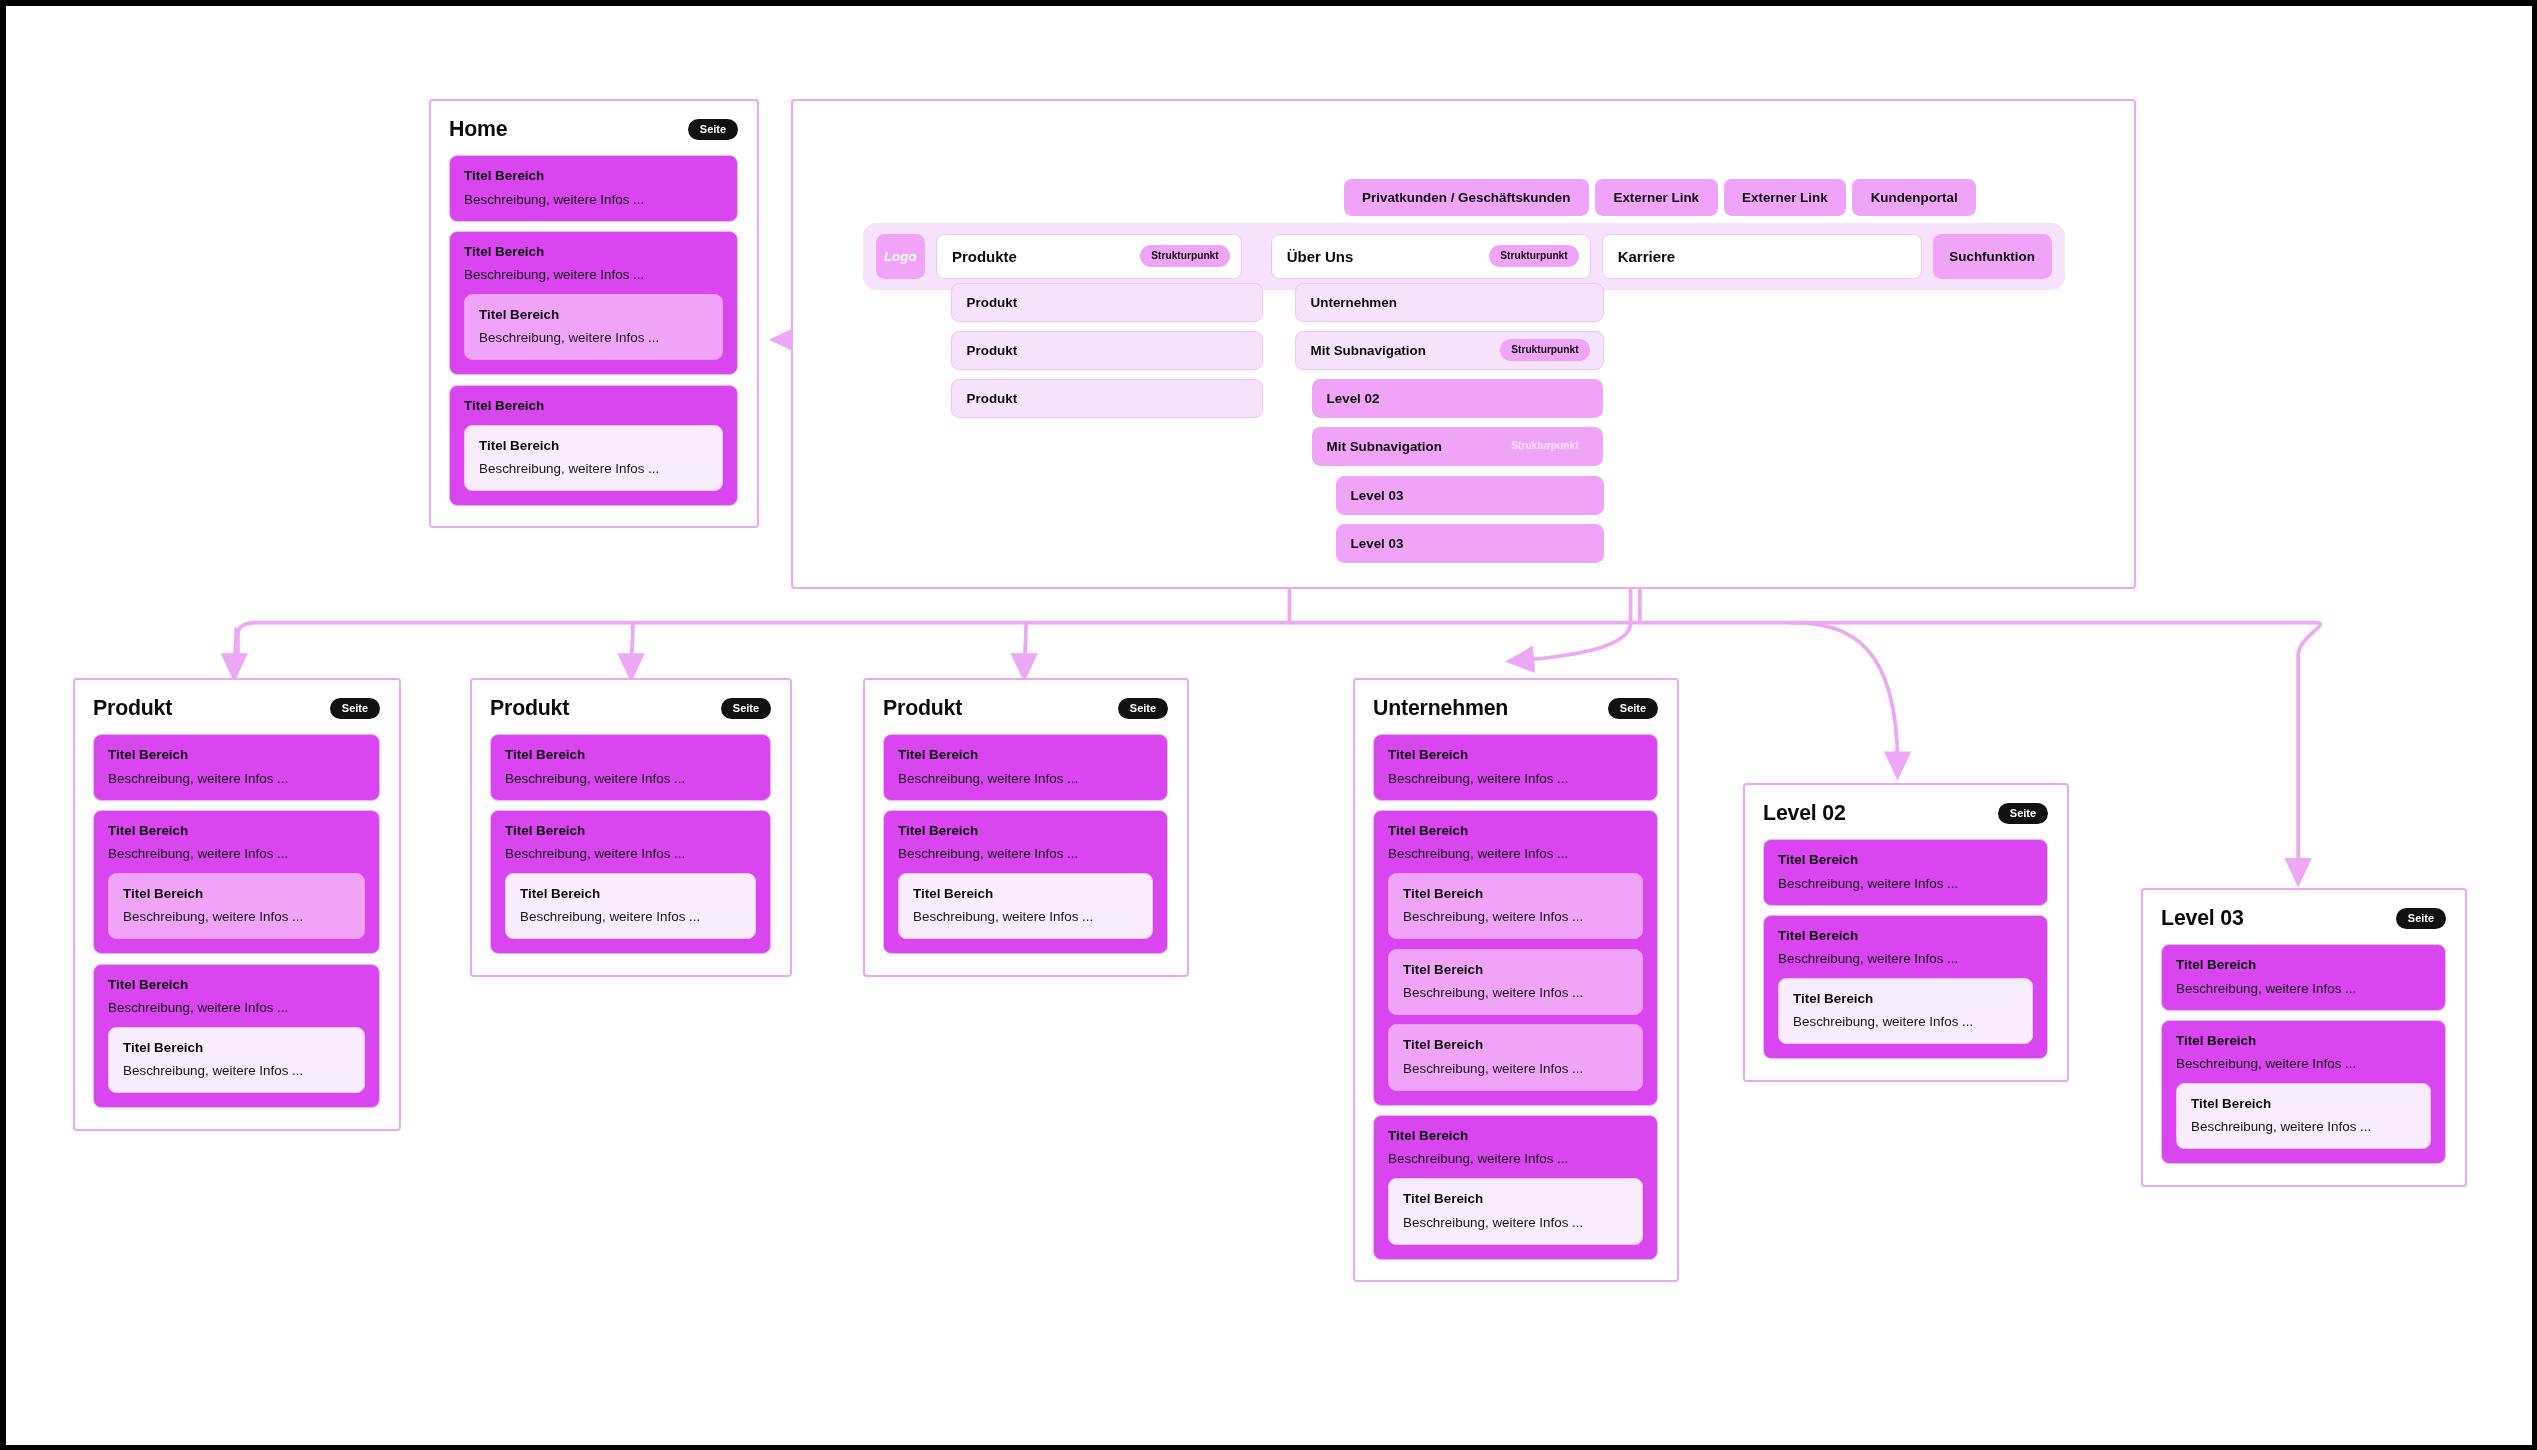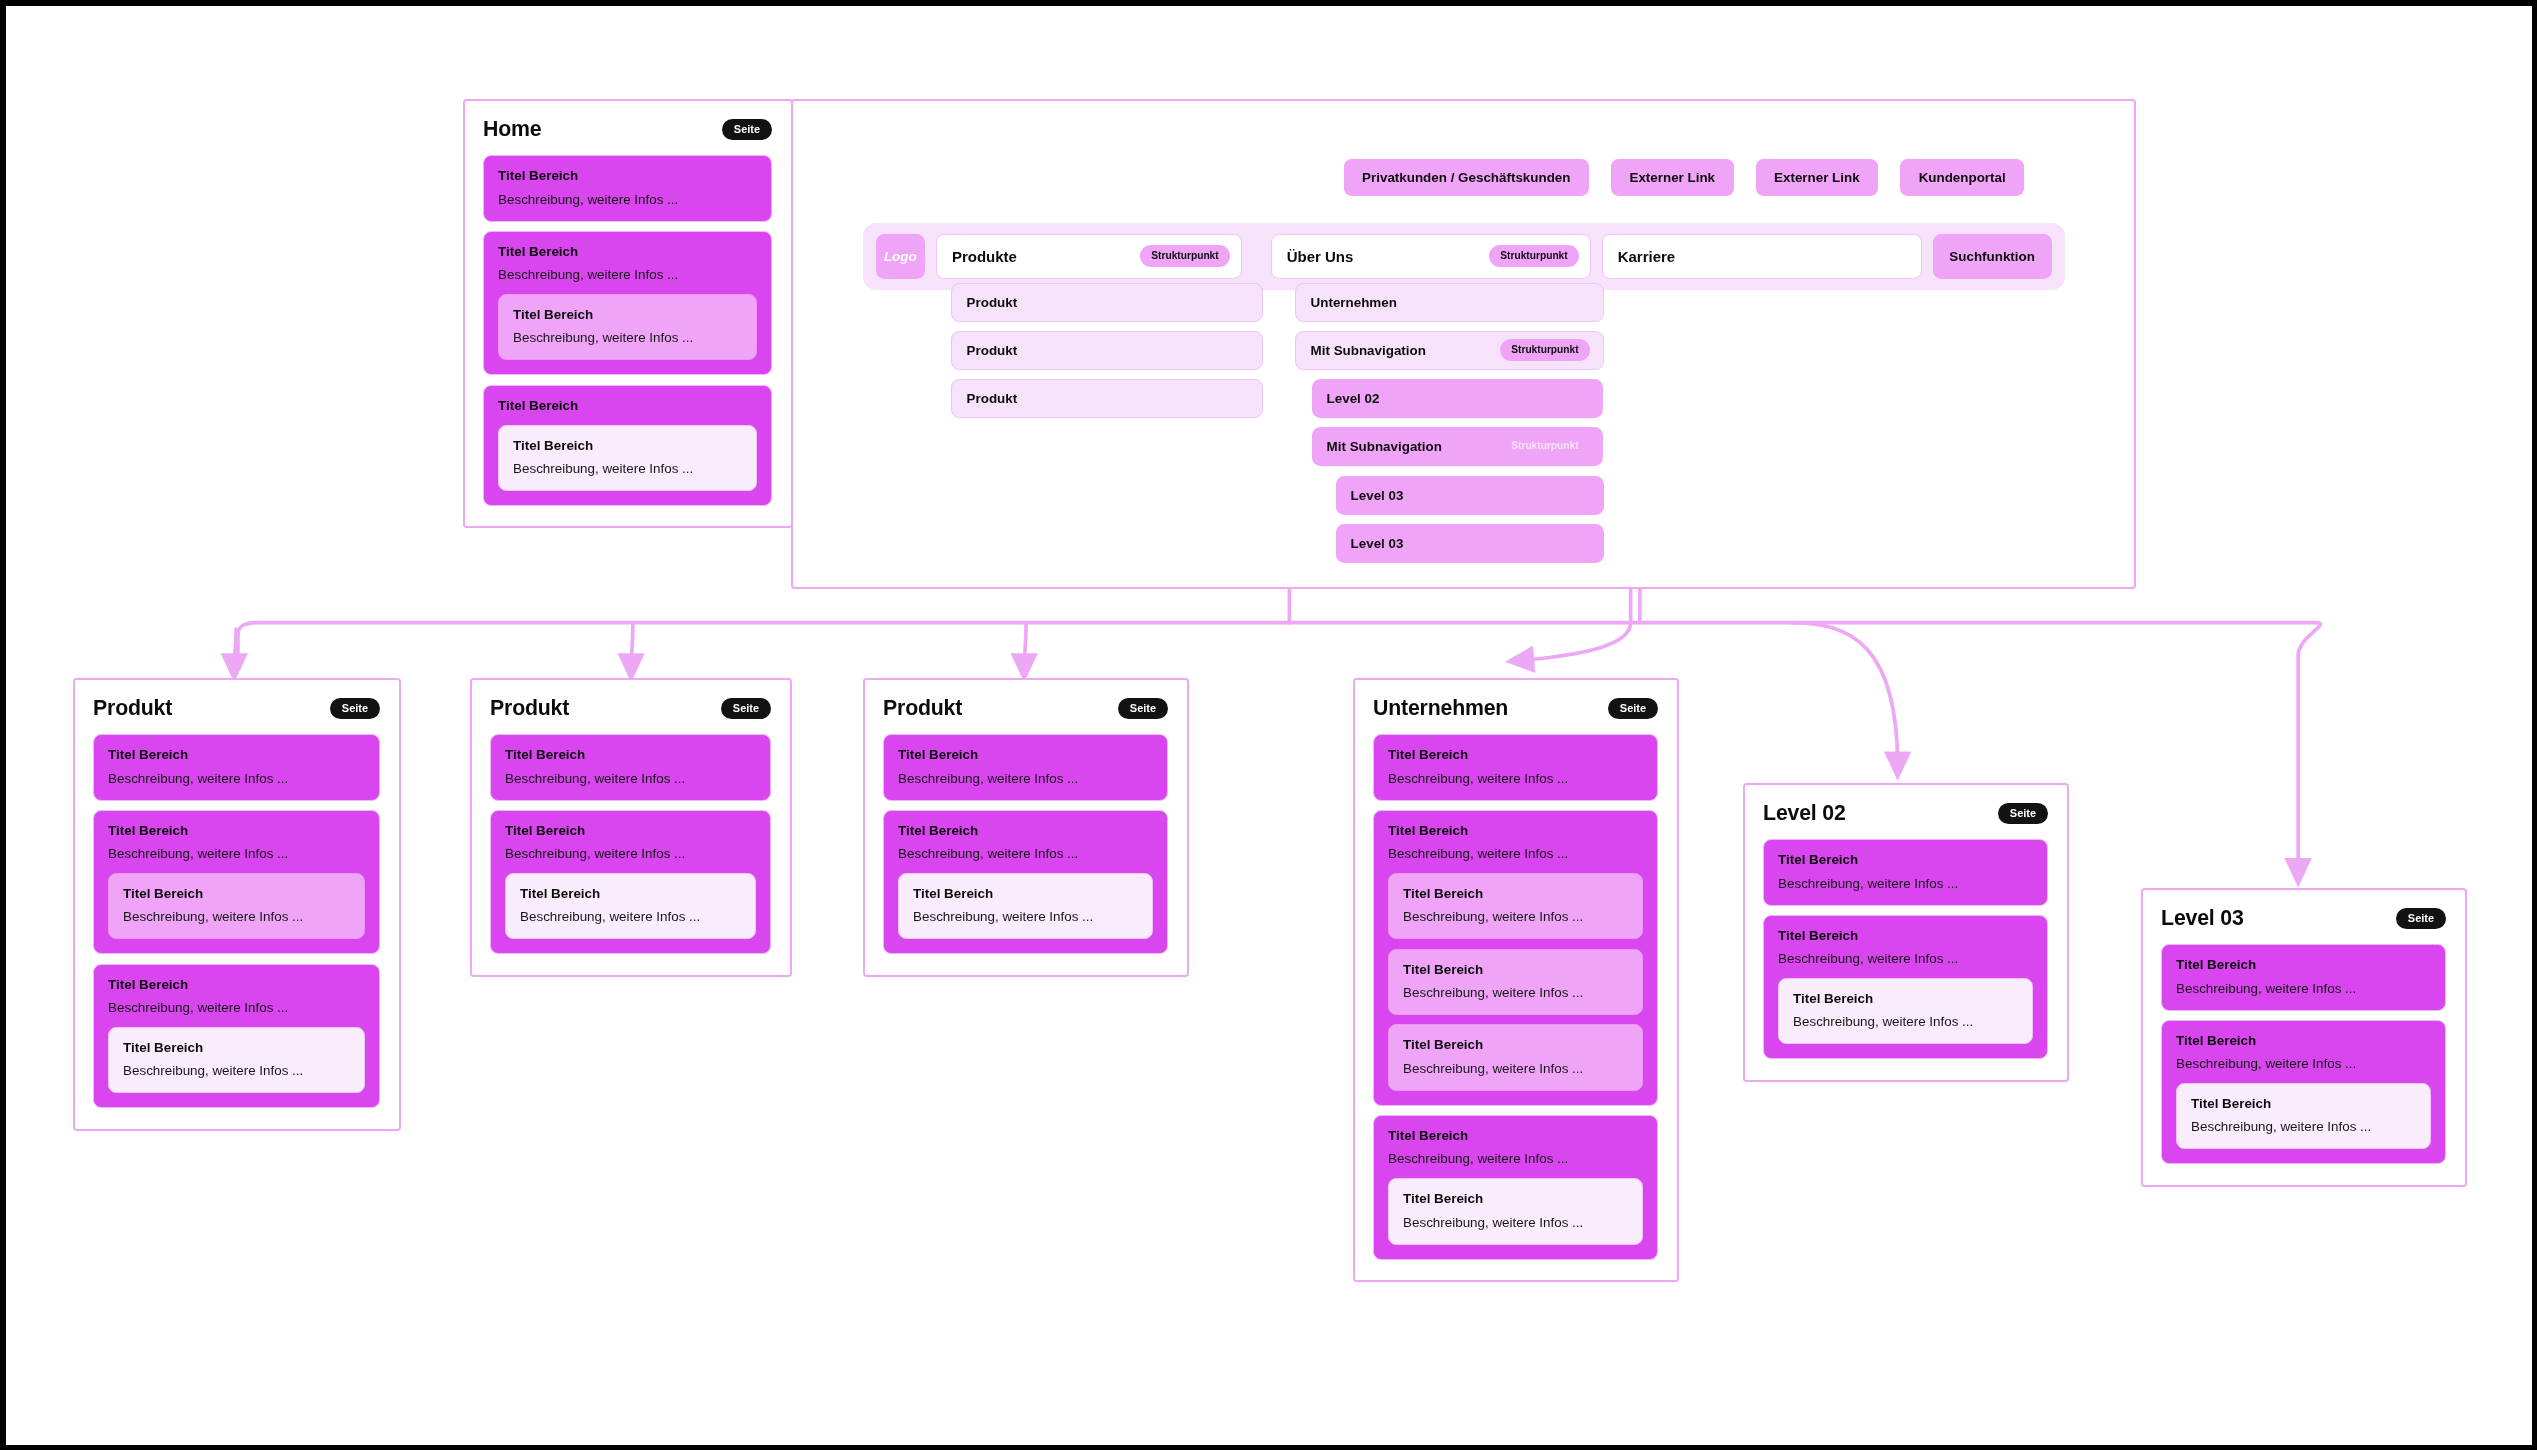--- a/index.html
+++ b/index.html
@@ -54,21 +54,21 @@
   .blk-d { font-size: 13.4px; font-weight: 400; color: #161616; margin-top: 8.3px; }
   .nest { margin-top: 12px; }
 
   
   #nav-region {
     position: absolute;
     left: 785px; top: 93px; width: 1345px; height: 490px;
     border: 2.8px solid #eda8f5; border-radius: 3.7px;
     background: #ffffff;
   }
-  .meta-links { position: absolute; display: flex; gap: 22px; }
+  .meta-links { position: absolute; display: flex; gap: 6px; margin-top: 20px; }
   .meta-link {
     background: #f0a4f8; border-radius: 7.4px;
     font-size: 13.4px; font-weight: 700; color: #0c0c0c;
     padding: 12px 18.5px; line-height: 1; white-space: nowrap;
   }
   #navbar {
     position: absolute; left: 70px; top: 122px; width: 1202px;
     background: #f7e2fb; border-radius: 13px;
     display: flex; align-items: center; gap: 11px;
     padding: 11px 13px;
@@ -145,21 +145,21 @@
       <path d="M 1100,665 C 1100,690 1098,700 1098,714" marker-end="url(#ar)"></path>
 
       <path d="M 1752,665 C 1752,690 1700,700 1632,706" marker-end="url(#ar)"></path>
 
       <path d="M 1925,665 C 1990,665 2040,690 2040,820" marker-end="url(#ar)"></path>
 
       <path d="M 2490,665 C 2510,665 2472,680 2472,700 L 2472,935" marker-end="url(#ar)"></path>
     </g>
   </svg>
 
-  <div class="page-card" style="left:423px; top:93px; width:330px;margin-left:34px;">
+  <div class="page-card" style="left:423px; top:93px; width:330px;">
     <div class="card-head">
       <div class="card-title">Home</div>
       <div class="badge-seite">Seite</div>
     </div>
 
     <div class="blk blk-l1">
       <div class="blk-t">Titel Bereich</div>
       <div class="blk-d">Beschreibung, weitere Infos ...</div>
     </div>
 

